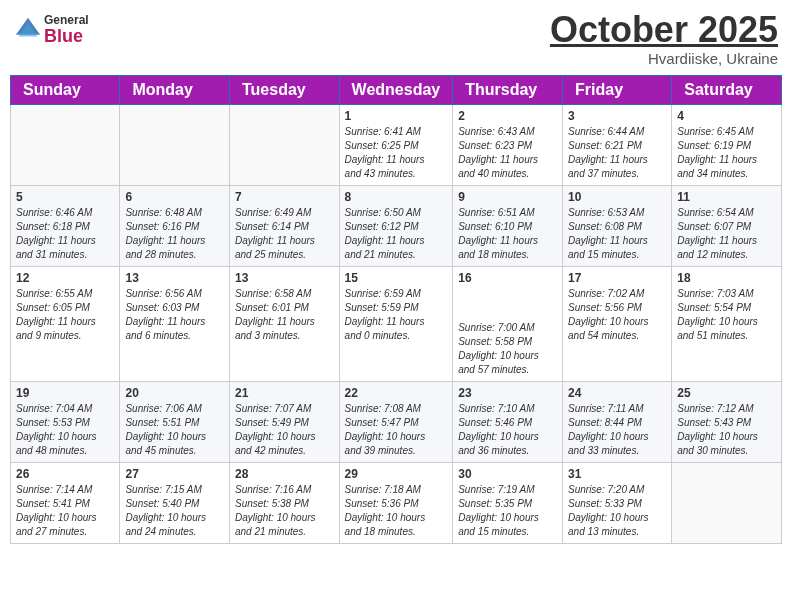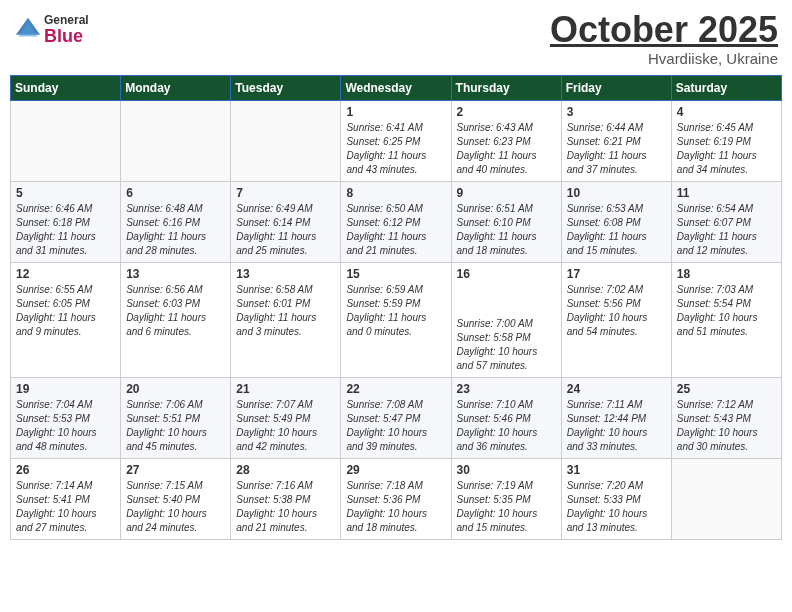--- a/index.html
+++ b/index.html
@@ -55,25 +55,25 @@
     .location {
       font-size: 15px;
       color: #555;
     }
     .calendar {
       width: 100%;
       border-collapse: collapse;
       border: 1px solid #ccc;
     }
     .calendar th {
-      background-color: #14532d;
+      background-color: #a21caf;
       color: #fff;
-      font-size: 12px;
-      font-weight: bold;
-      padding: 5px 4px;
+      font-size: 16px;
+      font-weight: bold;
+      padding: 5px 12px;
       text-align: left;
       border: 1px solid #2a6db5;
     }
     .calendar td {
       border: 1px solid #ccc;
       vertical-align: top;
       padding: 4px 5px;
       width: calc(100% / 7);
       min-height: 75px;
       height: 80px;
@@ -303,21 +303,21 @@
         <td>
           <span class="day-num">23</span>
           <div class="day-info" style="white-space: pre-line;">Sunrise: 7:10 AM
 Sunset: 5:46 PM
 Daylight: 10 hours
 and 36 minutes.</div>
         </td>
         <td>
           <span class="day-num">24</span>
           <div class="day-info" style="white-space: pre-line;">Sunrise: 7:11 AM
-Sunset: 12:44 PM
+Sunset: 8:44 PM
 Daylight: 10 hours
 and 33 minutes.</div>
         </td>
         <td>
           <span class="day-num">25</span>
           <div class="day-info" style="white-space: pre-line;">Sunrise: 7:12 AM
 Sunset: 5:43 PM
 Daylight: 10 hours
 and 30 minutes.</div>
         </td>

